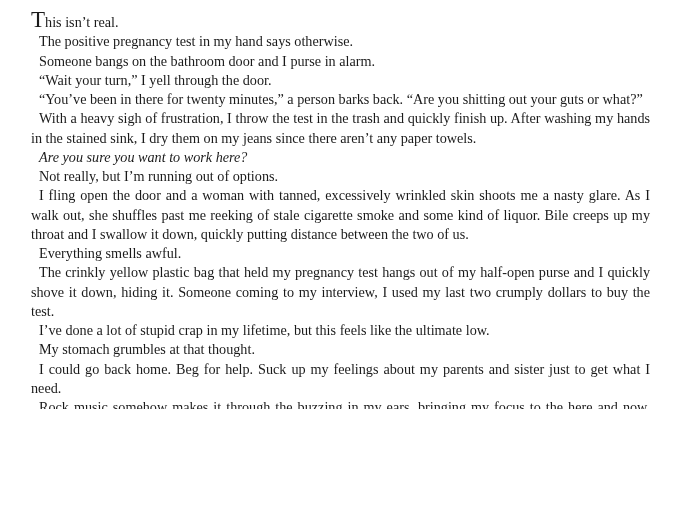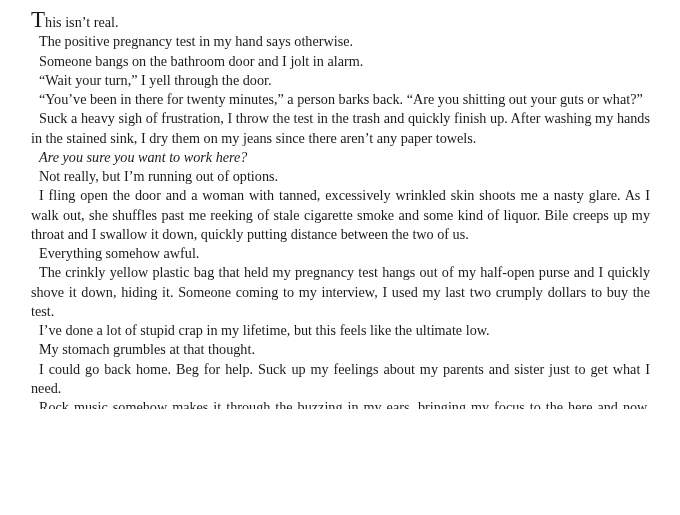--- a/index.html
+++ b/index.html
@@ -66,28 +66,28 @@
   }
 </style>
 </head>
 <body>
 
 <div class="page" style="background: rgb(255, 255, 255);">
   <div class="text-column" id="text-column" style="color: rgb(26, 26, 26);">
 
   <p class="para opening"><span class="dropcap">T</span><span>his isn’t real.</span></p>
       <p class="para"><span>The positive pregnancy test in my hand says otherwise.</span></p>
-      <p class="para"><span>Someone bangs on the bathroom door and I jolt in alarm.</span></p>
+      <p class="para"><span>Someone bangs on the bathroom door and I purse in alarm.</span></p>
       <p class="para"><span>“Wait your turn,” I yell through the door.</span></p>
       <p class="para"><span>“You’ve been in there for twenty minutes,” a person barks back. “Are you shitting out your guts or what?”</span></p>
-      <p class="para"><span>Suck a heavy sigh of frustration, I throw the test in the trash and quickly finish up. After washing my hands in the stained sink, I dry them on my jeans since there aren’t any paper towels.</span></p>
+      <p class="para"><span>With a heavy sigh of frustration, I throw the test in the trash and quickly finish up. After washing my hands in the stained sink, I dry them on my jeans since there aren’t any paper towels.</span></p>
       <p class="para italic"><span>Are you sure you want to work here?</span></p>
       <p class="para"><span>Not really, but I’m running out of options.</span></p>
       <p class="para"><span>I fling open the door and a woman with tanned, excessively wrinkled skin shoots me a nasty glare. As I walk out, she shuffles past me reeking of stale cigarette smoke and some kind of liquor. Bile creeps up my throat and I swallow it down, quickly putting distance between the two of us.</span></p>
-      <p class="para"><span>Everything somehow awful.</span></p>
+      <p class="para"><span>Everything smells awful.</span></p>
       <p class="para"><span>The crinkly yellow plastic bag that held my pregnancy test hangs out of my half-open purse and I quickly shove it down, hiding it. Someone coming to my interview, I used my last two crumply dollars to buy the test.</span></p>
       <p class="para"><span>I’ve done a lot of stupid crap in my lifetime, but this feels like the ultimate low.</span></p>
       <p class="para"><span>My stomach grumbles at that thought.</span></p>
       <p class="para"><span>I could go back home. Beg for help. Suck up my feelings about my parents and sister just to get what I need.</span></p>
       <p class="para"><span>Rock music somehow makes it through the buzzing in my ears, bringing my focus to the here and now. One thing at a time, and the first one is finding a job. A few guys drinking near the bar skim their eyes over my chest, interest flickering in their gazes. I’m fully aware that my tits have gotten bigger, and apparently, they’re a fan.</span></p>
       <p class="para"><span>“I’m looking for a manager,” I say to the guy behind the bar.</span></p>
     </div>
 </div>
 
 </body></html>

